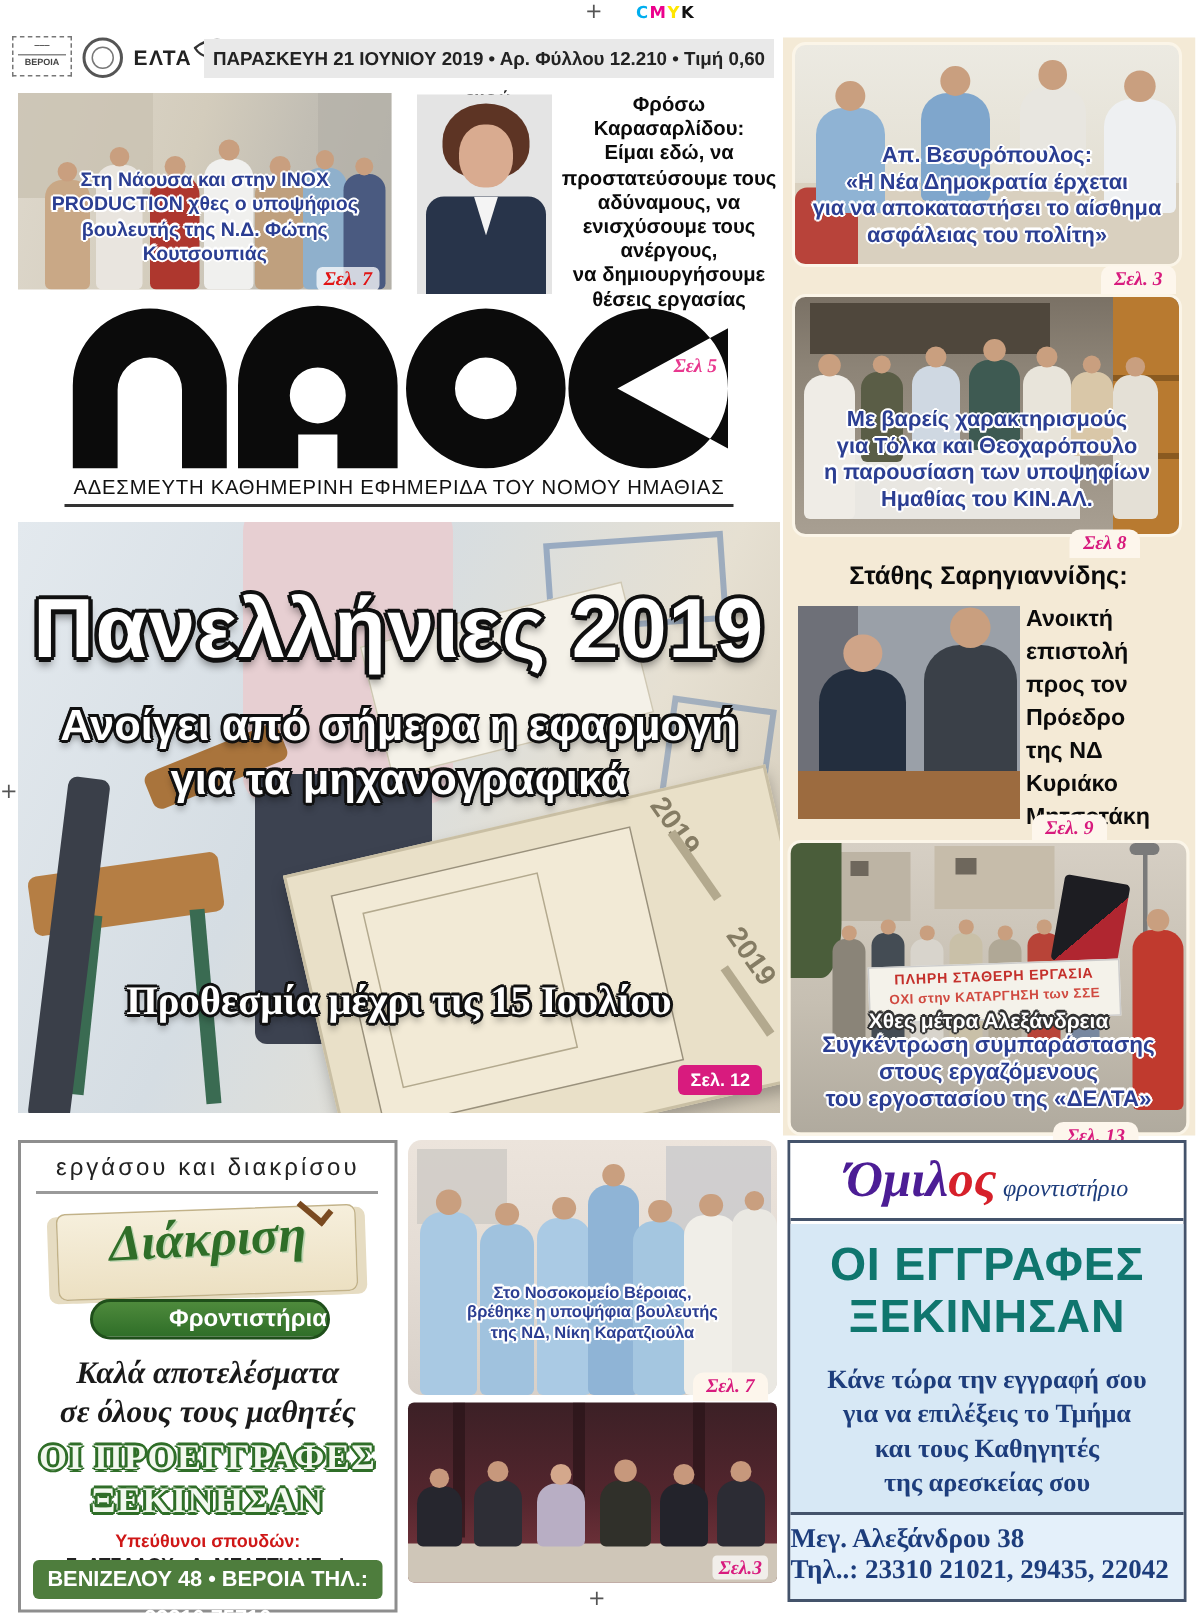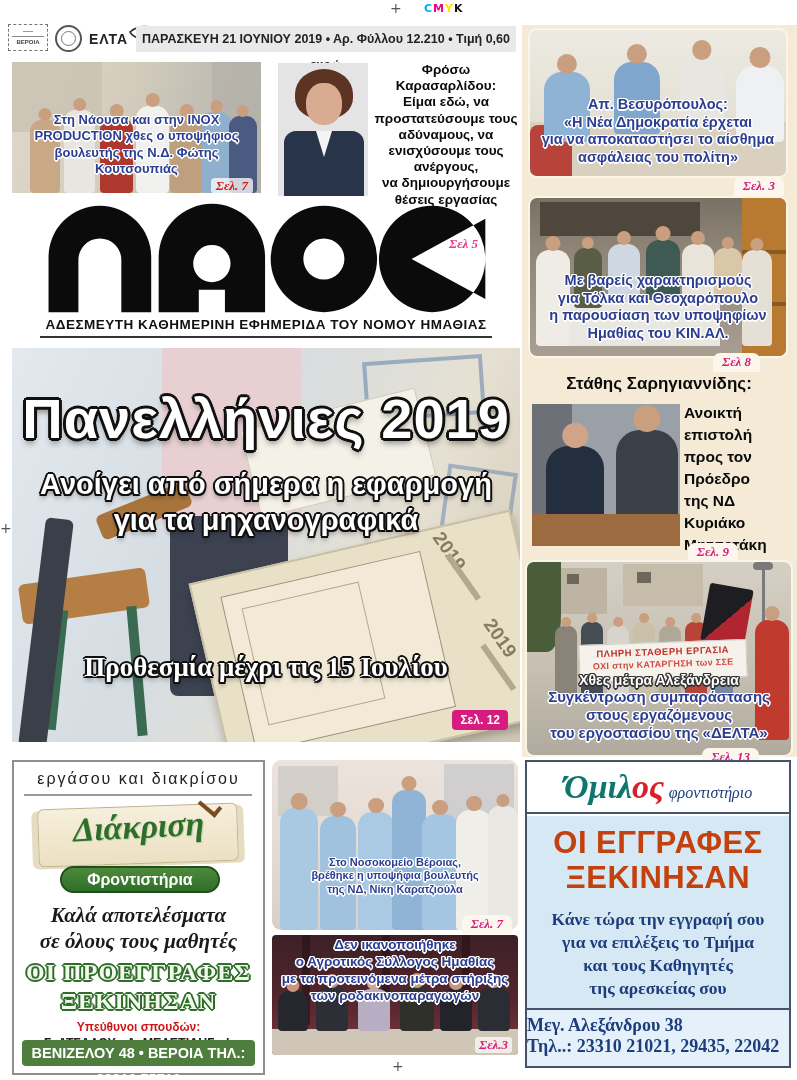--- a/index.html
+++ b/index.html
@@ -186,21 +186,21 @@
 </div>
 
 <div class="abs" style="left:12px;top:200px;width:508px;height:146px;text-align:center">
   <span style="position:absolute;left:0;top:0;width:1px;height:1px;overflow:hidden;opacity:0">ΛΑΟΣ</span>
   <svg width="482" height="112" viewBox="0 0 470 120" style="display:block;margin:2px auto 0">
     <path fill="#0b0b0b" d="M2,118 L2,59 A55,55 0 0 1 112,59 L112,118 L80,118 L80,62 A23,23 0 0 0 34,62 L34,118 Z"></path>
     <path fill="#0b0b0b" fill-rule="evenodd" d="M120,118 L120,59 A57,57 0 0 1 234,59 L234,118 Z M157,66 a20,20 0 1 0 40,0 a20,20 0 1 0 -40,0 M163,94 L191,94 L191,118 L163,118 Z"></path>
     <path fill="#0b0b0b" fill-rule="evenodd" d="M240,61 a57,57 0 1 0 114,0 a57,57 0 1 0 -114,0 M275,61 a22,22 0 1 0 44,0 a22,22 0 1 0 -44,0"></path>
     <path fill="#0b0b0b" fill-rule="evenodd" d="M356,61 a57,57 0 1 0 114,0 a57,57 0 1 0 -114,0 M470,18 L391,61 L470,104 Z"></path>
   </svg>
-  <div style="display:inline-block;font-weight:bold;font-size:13.5px;letter-spacing:.5px;color:#111;border-bottom:2px solid #333;padding:3px 6px 4px">ΑΔΕΣΜΕΥΤΗ ΚΑΘΗΜΕΡΙΝΗ ΕΦΗΜΕΡΙΔΑ ΤΟΥ ΝΟΜΟΥ ΗΜΑΘΙΑΣ</div>
+  <div style="display:inline-block;font-weight:normal;font-size:13.5px;letter-spacing:.5px;color:#111;border-bottom:2px solid #333;padding:3px 6px 4px">ΑΔΕΣΜΕΥΤΗ ΚΑΘΗΜΕΡΙΝΗ ΕΦΗΜΕΡΙΔΑ ΤΟΥ ΝΟΜΟΥ ΗΜΑΘΙΑΣ</div>
 </div>
 
 <div class="abs" style="left:12px;top:348px;width:508px;height:394px">
   <div class="photo" style="inset:0;background:linear-gradient(115deg,#e3e9ee 0%,#d5dde3 38%,#e6e0d2 70%,#cfc6b4 100%)">
     <div class="abs" style="left:352px;top:10px;width:120px;height:60px;border:4px solid #5578a8;transform:rotate(-4deg);opacity:.5"></div>
     <div class="abs" style="left:430px;top:120px;width:70px;height:90px;border:4px solid #5578a8;transform:rotate(8deg);opacity:.45"></div>
     <div class="abs" style="left:150px;top:-12px;width:140px;height:200px;background:#e7cfd2;border-radius:18px"></div>
     <div class="abs" style="left:158px;top:168px;width:118px;height:180px;background:#3c4250;border-radius:8px"></div>
     <div class="abs" style="left:8px;top:228px;width:128px;height:40px;background:#b57e44;transform:rotate(-8deg);border-radius:6px"></div>
     <div class="abs" style="left:84px;top:150px;width:96px;height:26px;background:#a9743c;transform:rotate(-22deg);border-radius:6px"></div>
@@ -223,21 +223,21 @@
   <div class="abs stroke-mid" style="left:0;top:304px;width:100%;font-size:27px;font-family:'Liberation Serif',serif">Προθεσμία μέχρι τις 15 Ιουλίου</div>
   <div class="abs" style="right:12px;bottom:12px;background:#d81b7e;color:#fff;font:bold 12px 'Liberation Sans',sans-serif;padding:3px 8px;border-radius:4px">Σελ. 12</div>
 </div>
 
 <div class="abs" style="left:12px;top:760px;width:253px;height:315px;background:#fff;border:2px solid #8e8e8e">
   <div class="abs" style="left:0;top:8px;width:100%;text-align:center;font-size:16px;letter-spacing:2px;color:#222">εργάσου και διακρίσου</div>
   <div class="greenline" style="left:10px;top:32px;width:228px"></div>
   <div class="abs" style="left:24px;top:44px;width:200px;height:58px;background:linear-gradient(180deg,#f6efdc,#ece0c2);border:1px solid #c2b288;border-radius:6px;transform:rotate(-2deg);box-shadow:-6px 2px 0 #e6dcc2,6px 2px 0 #e6dcc2"></div>
   <div class="abs" style="left:0;top:46px;width:100%;text-align:center;font:italic bold 34px 'Liberation Serif',serif;color:#2f6e28;transform:rotate(-3deg);text-shadow:1px 1px 0 #bcd4b0">Διάκριση</div>
   <div class="abs" style="left:185px;top:38px;width:22px;height:12px;border-bottom:4px solid #7a4a20;border-right:4px solid #7a4a20;transform:rotate(40deg)"></div>
-  <div class="abs" style="left:46px;top:104px;width:160px;height:27px;background:linear-gradient(180deg,#4e8a3c,#2f6e28);border:2px solid #1f4f1a;border-radius:14px;color:#fff;text-align:center;font:bold 16px 'Liberation Sans',sans-serif;line-height:23px">Φροντιστήρια</div>
+  <div class="abs" style="left:46px;top:104px;width:160px;height:27px;background:linear-gradient(180deg,#4e8a3c,#2f6e28);border:2px solid #1f4f1a;border-radius:14px;color:#fff;text-align:right;font:bold 16px 'Liberation Sans',sans-serif;line-height:23px">Φροντιστήρια</div>
   <div class="abs pre" style="left:0;top:140px;width:100%;text-align:center;font:italic bold 21px 'Liberation Serif',serif;color:#1a1a1a;line-height:1.25">Καλά αποτελέσματα
 σε όλους τους μαθητές</div>
   <div class="abs pre" style="left:0;top:196px;width:100%;text-align:center;font:bold 24px 'Liberation Serif',serif;letter-spacing:1px;line-height:1.2;color:#f2f8ee;text-shadow:-2px 0 0 #2f6e28,2px 0 0 #2f6e28,0 -2px 0 #2f6e28,0 2px 0 #2f6e28,-1px -1px 0 #2f6e28,1px -1px 0 #2f6e28,-1px 1px 0 #2f6e28,1px 1px 0 #2f6e28">ΟΙ ΠΡΟΕΓΓΡΑΦΕΣ
 ΞΕΚΙΝΗΣΑΝ</div>
   <div class="abs" style="left:0;top:258px;width:100%;text-align:center;font:bold 12px 'Liberation Sans',sans-serif;color:#cf1717">Υπεύθυνοι σπουδών:</div>
   <div class="abs" style="left:0;top:274px;width:100%;text-align:center;font:bold 12.5px 'Liberation Sans',sans-serif;color:#222">Σ. ΑΤΣΑΛΟΥ • Α. ΜΕΛΕΤΙΔΗΣ • Ι. ΜΟΤΣΙΟΠΟΥΛΟΣ</div>
   <div class="abs" style="left:8px;bottom:7px;width:233px;height:26px;background:#4e7d3d;border-radius:4px;color:#fff;text-align:center;font:bold 14.5px 'Liberation Sans',sans-serif;line-height:26px">ΒΕΝΙΖΕΛΟΥ 48 • ΒΕΡΟΙΑ ΤΗΛ.: 23310 75710</div>
 </div>
 
 <div class="abs" style="left:272px;top:760px;width:246px;height:170px">
@@ -264,34 +264,30 @@
     <div class="abs" style="left:110px;top:0;width:8px;height:90px;background:#2a1418;opacity:.7"></div>
     <div class="abs" style="left:190px;top:0;width:8px;height:90px;background:#2a1418;opacity:.7"></div>
     <div class="abs" style="left:0;bottom:0;width:246px;height:26px;background:#cfc6b8"></div>
     <div class="p" style="left:6px;top:56px;height:40px;--w:30px;background:#26262e;--skin:#c7987c"></div>
     <div class="p" style="left:44px;top:52px;height:44px;--w:32px;background:#2e2e36;--skin:#c7987c"></div>
     <div class="p" style="left:86px;top:54px;height:42px;--w:32px;background:#b8aec4;--skin:#d4a88c"></div>
     <div class="p" style="left:128px;top:52px;height:44px;--w:34px;background:#30302a;--skin:#c7987c"></div>
     <div class="p" style="left:168px;top:54px;height:42px;--w:32px;background:#23232b;--skin:#c7987c"></div>
     <div class="p" style="left:206px;top:52px;height:44px;--w:32px;background:#2c2c34;--skin:#c7987c"></div>
   </div>
-  <div class="abs ow pre" style="left:0;top:2px;width:100%;font-size:13.5px;line-height:1.25">Δεν ικανοποιήθηκε
-ο Αγροτικός Σύλλογος Ημαθίας
-με τα προτεινόμενα μέτρα στήριξης
-των ροδακινοπαραγωγών</div>
   <div class="abs" style="right:6px;bottom:2px;font:italic bold 13px 'Liberation Serif',serif;color:#d81b7e;background:rgba(255,255,255,.7);padding:0 4px;border-radius:3px">Σελ.3</div>
 </div>
 
 <div class="abs" style="left:525px;top:760px;width:266px;height:308px;background:#fff;border:2px solid #44536b">
   <div class="abs" style="left:0;top:0;width:100%;height:52px;background:#fff;border-bottom:2px solid #44536b;text-align:center;padding-top:6px">
-    <span style="font:italic bold 34px 'Liberation Serif',serif;color:#0f766e">Όμιλ</span><span style="font:italic bold 34px 'Liberation Serif',serif;color:#d6202a">ος</span>
+    <span style="font:italic bold 34px 'Liberation Serif',serif;color:#4c1d95">Όμιλ</span><span style="font:italic bold 34px 'Liberation Serif',serif;color:#d6202a">ος</span>
     <span style="font:italic 16px 'Liberation Serif',serif;color:#1d3d7c">φροντιστήριο</span>
   </div>
   <div class="abs" style="left:0;top:54px;width:100%;height:192px;background:#d7e8f5">
-    <div class="abs pre" style="left:0;top:10px;width:100%;text-align:center;font:bold 31px 'Liberation Sans',sans-serif;color:#c2410c;line-height:1.12;letter-spacing:.5px">ΟΙ ΕΓΓΡΑΦΕΣ
+    <div class="abs pre" style="left:0;top:10px;width:100%;text-align:center;font:bold 31px 'Liberation Sans',sans-serif;color:#0f766e;line-height:1.12;letter-spacing:.5px">ΟΙ ΕΓΓΡΑΦΕΣ
 ΞΕΚΙΝΗΣΑΝ</div>
     <div class="abs pre" style="left:0;top:92px;width:100%;text-align:center;font:bold 17.5px 'Liberation Serif',serif;color:#1d3d7c;line-height:1.32">Κάνε τώρα την εγγραφή σου
 για να επιλέξεις το Τμήμα
 και τους Καθηγητές
 της αρεσκείας σου</div>
   </div>
   <div class="abs" style="left:0;top:246px;width:100%;height:58px;background:#e4f0fa;border-top:2px solid #44536b;text-align:left;padding-top:5px">
     <div style="font:bold 18px 'Liberation Serif',serif;color:#1d3d7c">Μεγ. Αλεξάνδρου 38</div>
     <div style="font:bold 18px 'Liberation Serif',serif;color:#1d3d7c">Τηλ..: 23310 21021, 29435, 22042</div>
   </div>

